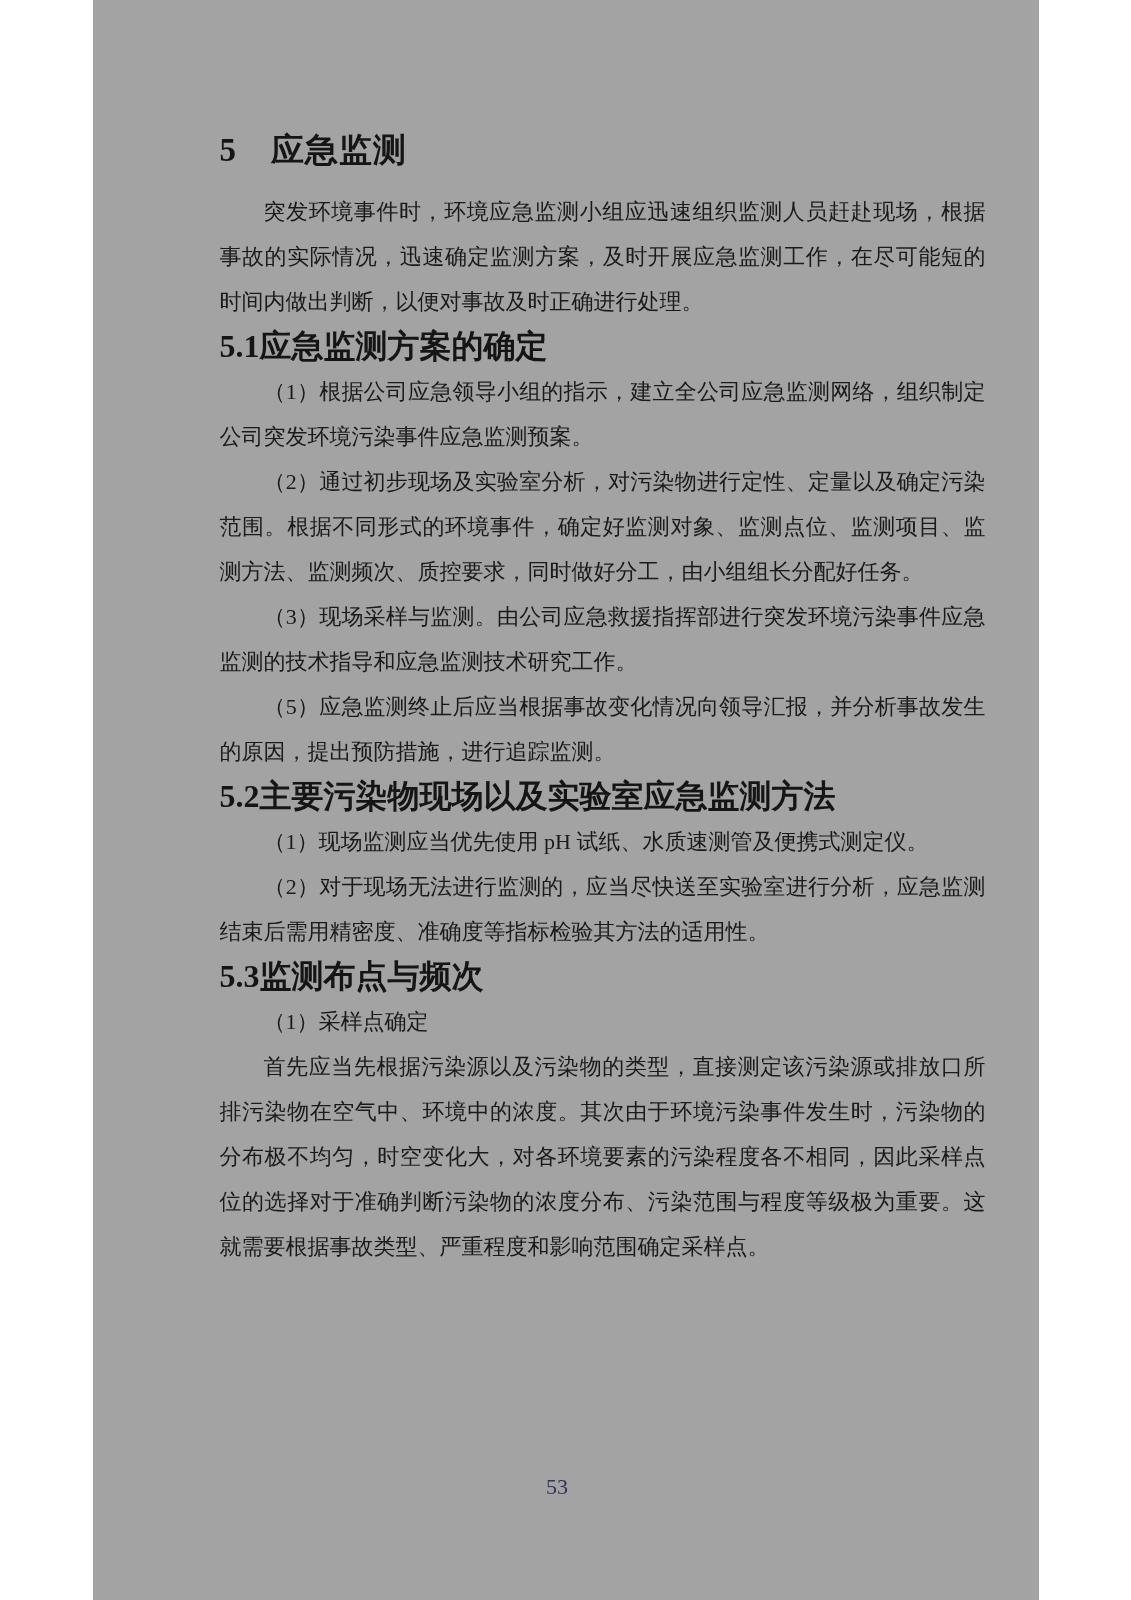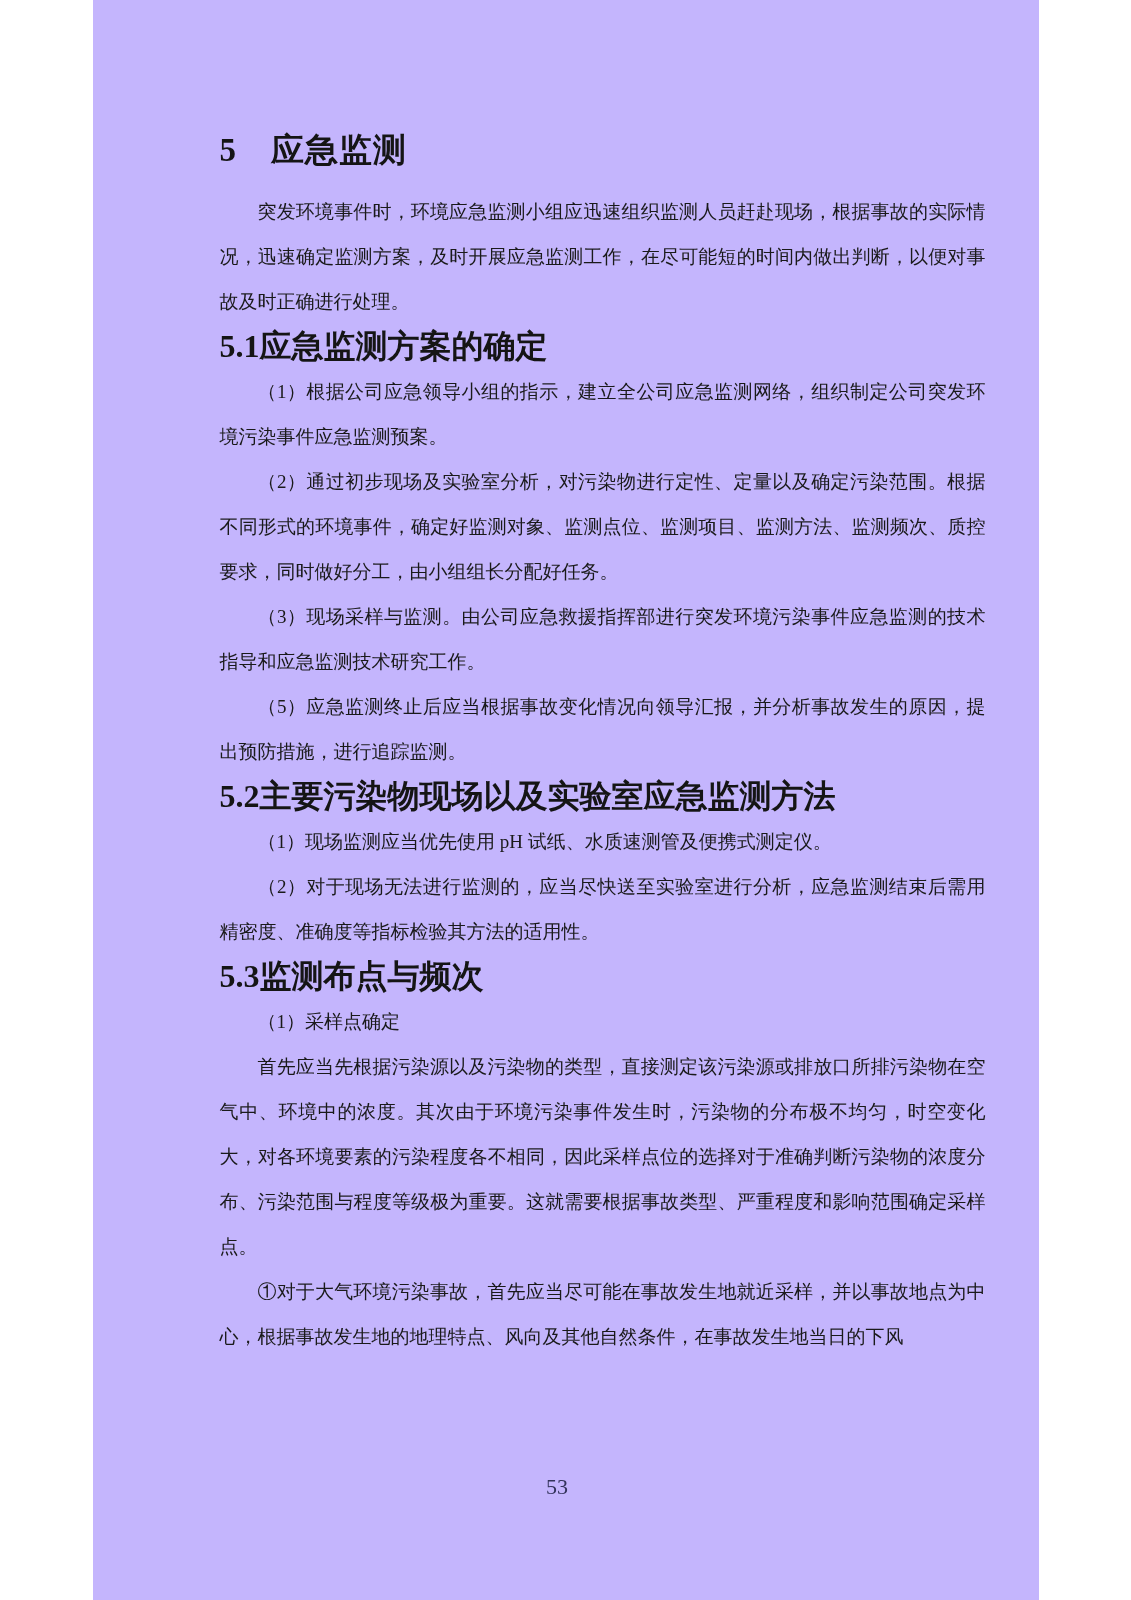--- a/index.html
+++ b/index.html
@@ -5,21 +5,21 @@
   html, body {
     margin: 0;
     padding: 0;
     background: #ffffff;
   }
   .page {
     position: relative;
     width: 946px;
     height: 1600px;
     margin: 0 auto;
-    background: #c4b5fd;
+    background: #a3a3a3;
     box-sizing: border-box;
     padding: 128px 53px 0 127px;
     font-family: "Liberation Serif", "DejaVu Serif", serif;
     color: #1a1a1a;
     overflow: hidden;
   }
   .doc-h1 {
     margin: 0 0 16px 0;
     font-size: 33px;
     font-weight: 700;
@@ -29,21 +29,21 @@
   }
   .doc-h2 {
     margin: 0;
     font-size: 32px;
     font-weight: 700;
     line-height: 45px;
     color: #151515;
   }
   .doc-p {
     margin: 0;
-    font-size: 19px;
+    font-size: 22px;
     line-height: 45px;
     text-indent: 2em;
     text-align: justify;
     color: #1a1a1a;
   }
   .page-number {
     position: absolute;
     top: 1474px;
     left: 0;
     right: 17px;
@@ -71,17 +71,16 @@
 
   <h2 class="doc-h2">5.2主要污染物现场以及实验室应急监测方法</h2>
 
   <p class="doc-p">（1）现场监测应当优先使用 pH 试纸、水质速测管及便携式测定仪。</p>
   <p class="doc-p">（2）对于现场无法进行监测的，应当尽快送至实验室进行分析，应急监测结束后需用精密度、准确度等指标检验其方法的适用性。</p>
 
   <h2 class="doc-h2">5.3监测布点与频次</h2>
 
   <p class="doc-p">（1）采样点确定</p>
   <p class="doc-p">首先应当先根据污染源以及污染物的类型，直接测定该污染源或排放口所排污染物在空气中、环境中的浓度。其次由于环境污染事件发生时，污染物的分布极不均匀，时空变化大，对各环境要素的污染程度各不相同，因此采样点位的选择对于准确判断污染物的浓度分布、污染范围与程度等级极为重要。这就需要根据事故类型、严重程度和影响范围确定采样点。</p>
-  <p class="doc-p">①对于大气环境污染事故，首先应当尽可能在事故发生地就近采样，并以事故地点为中心，根据事故发生地的地理特点、风向及其他自然条件，在事故发生地当日的下风</p>
 
   <div class="page-number">53</div>
 
 </div>
 
 </body></html>

